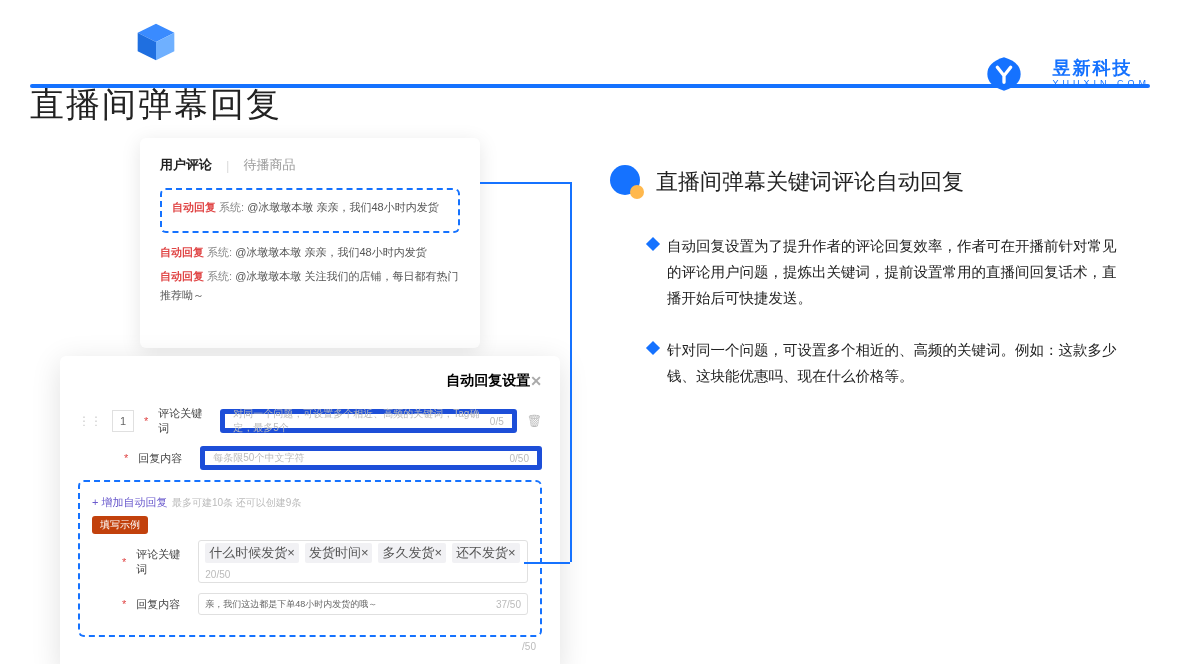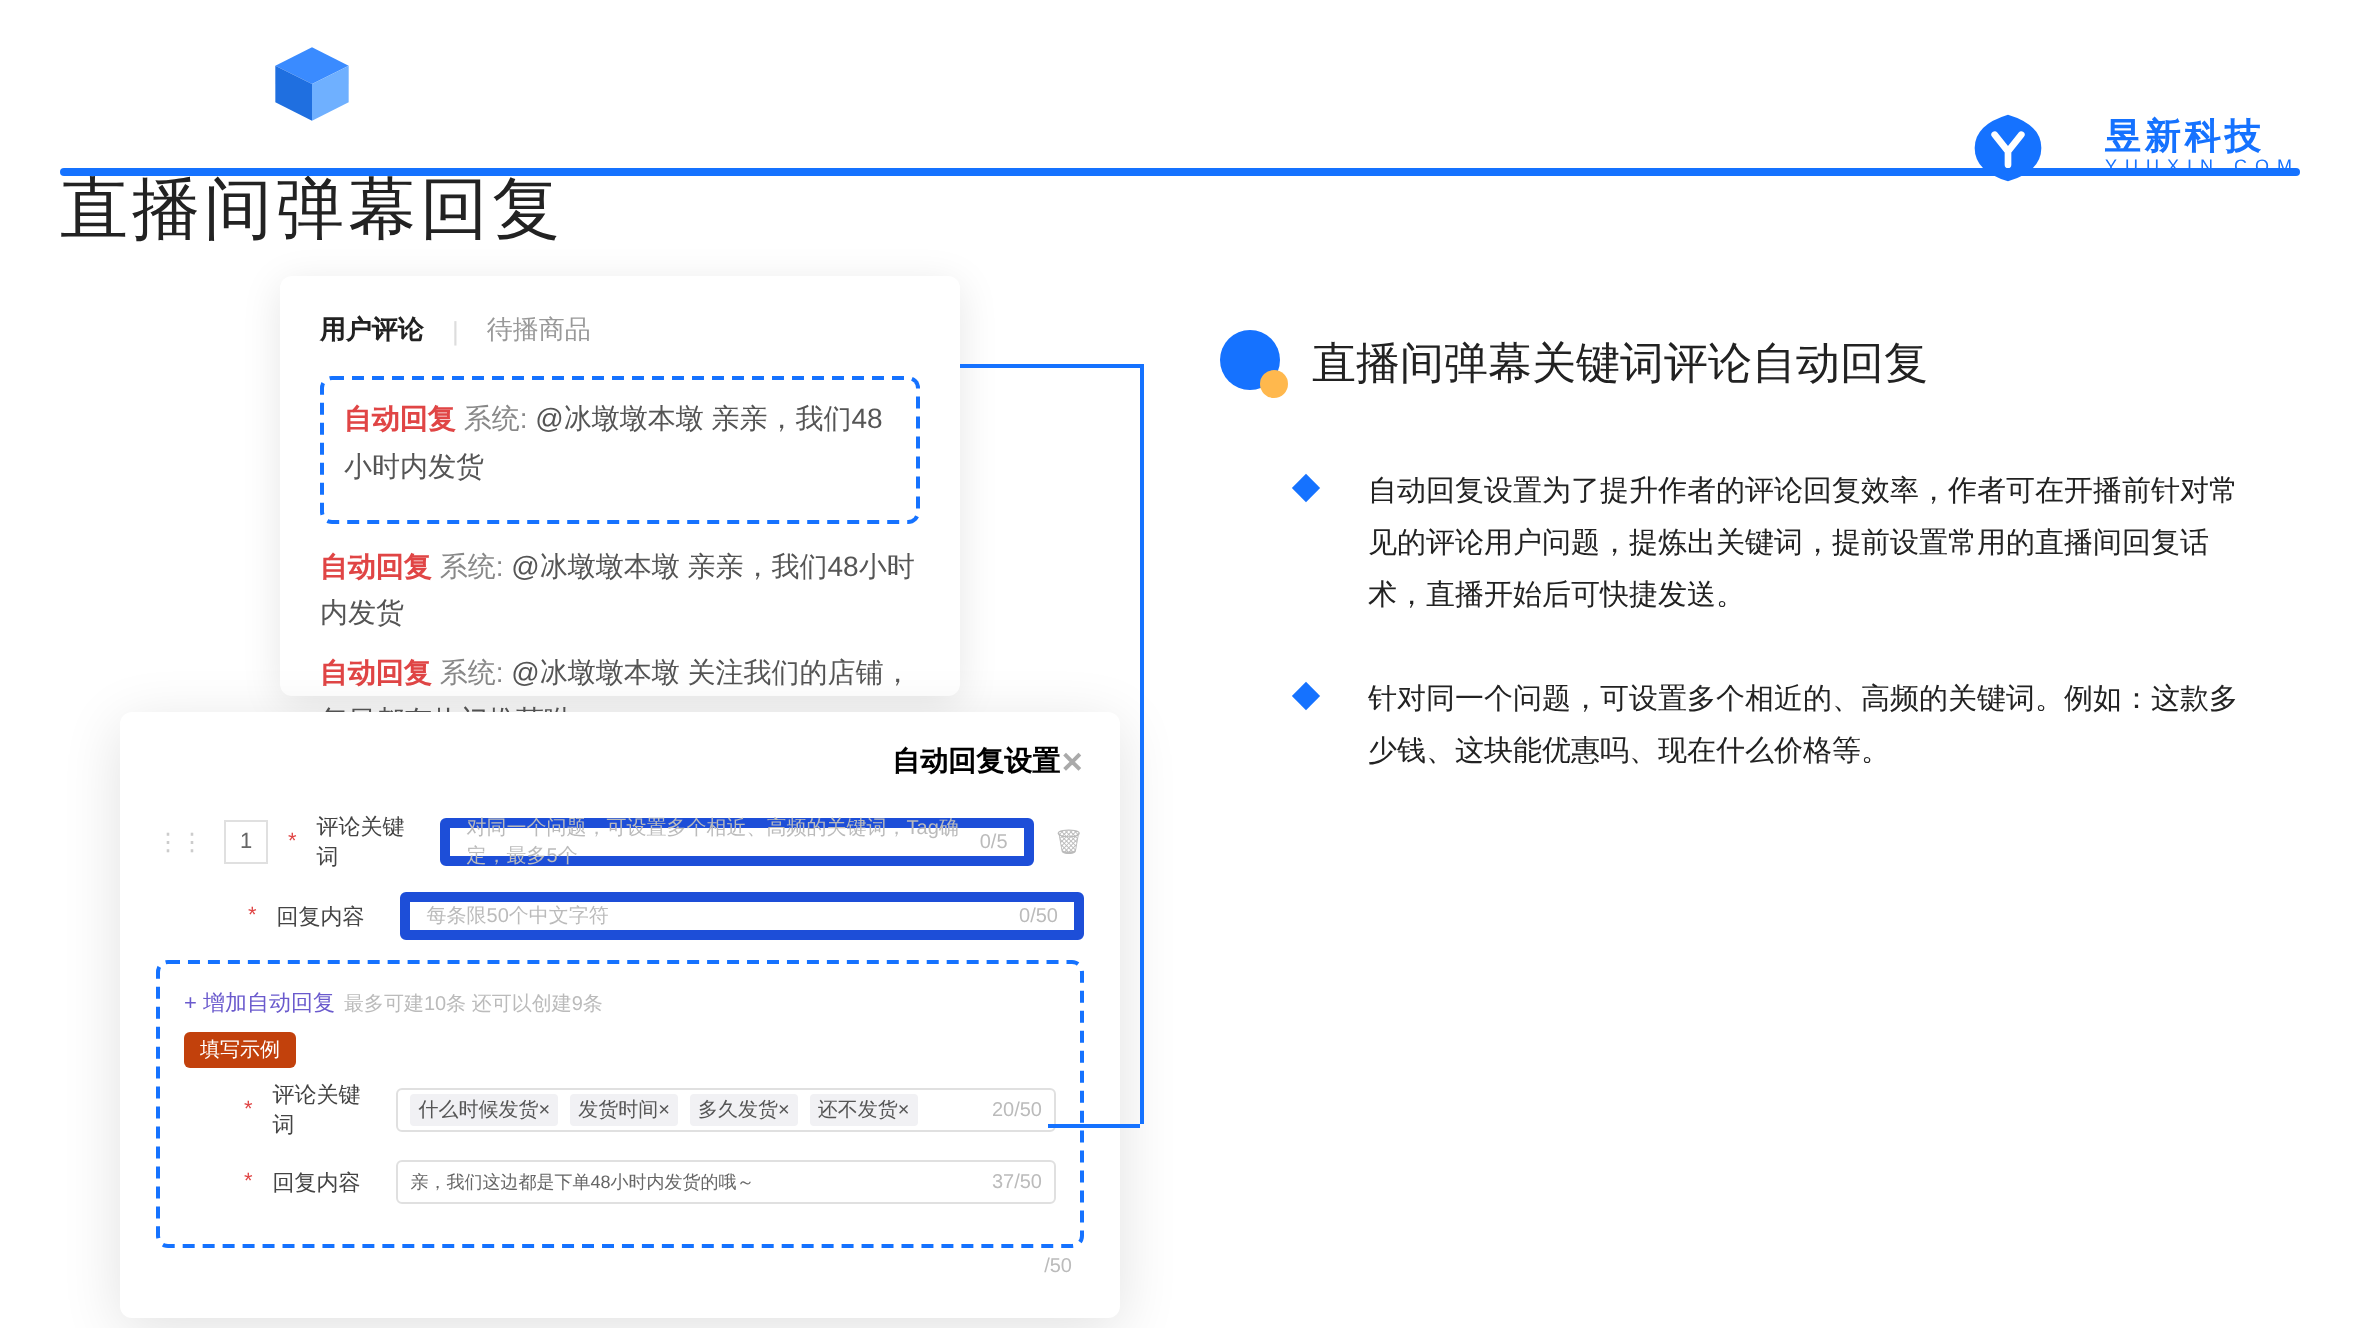--- a/index.html
+++ b/index.html
@@ -39,21 +39,21 @@
   }
   .tabs { display: flex; align-items: center; gap: 14px; margin-bottom: 14px; }
   .tab-active { font-weight: 700; color: #222; }
   .tab-divider { color: #ddd; }
   .tab-inactive { color: #999; }
   .highlight-box {
     border: 2px dashed #1572ff; border-radius: 6px;
     padding: 8px 10px; margin-bottom: 10px;
     position: relative;
   }
-  .msg { font-size: 14px; line-height: 1.7; color: #555; margin-bottom: 6px; }
+  .msg { font-size: 11px; line-height: 1.7; color: #555; margin-bottom: 6px; }
   .auto-tag { color: #e04545; font-weight: 600; }
   .sys-tag { color: #888; }
   .connector {
     position: absolute; border: 1px solid #1572ff; pointer-events:none;
   }
   
   .settings-card {
     position: absolute; top: 218px; left: 0;
     width: 500px;
     background: #fff; border-radius: 6px;
@@ -83,29 +83,29 @@
   .example-chip {
     display:inline-block; background:#c2410c; color:#fff;
     font-size:10px; padding:2px 8px; border-radius:3px; margin: 6px 0;
   }
   .tag-input {
     border:1px solid #e0e0e0; border-radius:3px; min-height:22px;
     display:flex; align-items:center; gap:6px; padding:2px 6px; flex:1;
     font-size:9px; color:#666; flex-wrap:wrap; background:#fff; justify-content:space-between;
   }
   .tagset { display:flex; gap:6px; flex-wrap:wrap; }
-  .tag { background:#f1f1f4; border-radius:2px; padding:1px 4px; font-size:10px; color:#555;}
+  .tag { background:#f1f1f4; border-radius:2px; padding:1px 4px; font-size:13px; color:#555;}
   
   .right-area { position:absolute; top:165px; left:610px; right:50px; }
   .sec-head { display:flex; align-items:center; gap:12px; margin-bottom:34px; }
   .circ-icon { width:34px; height:34px; position:relative; }
   .circ-blue { position:absolute; width:30px; height:30px; border-radius:50%; background:#1572ff; top:0; left:0; }
   .circ-orange { position:absolute; width:14px; height:14px; border-radius:50%; background:#ffb84d; bottom:0; right:0; }
   .sec-title { font-size:22px; font-weight:500; color:#222; }
-  .bullet { display:flex; gap:26px; margin-bottom:26px; margin-left:38px; }
+  .bullet { display:flex; gap:9px; margin-bottom:26px; margin-left:38px; }
   .diamond { width:10px; height:10px; background:#1572ff; transform:rotate(45deg); margin-top:6px; flex-shrink:0; }
   .bullet-text { font-size:14.5px; line-height:1.8; color:#222; }
 </style>
 </head>
 <body>
 
 <div class="header">
   <div class="header-left">
     <svg class="cube-icon" viewBox="0 0 48 48">
       <polygon points="24,4 44,14 24,24 4,14" fill="#3a8bff"></polygon>

